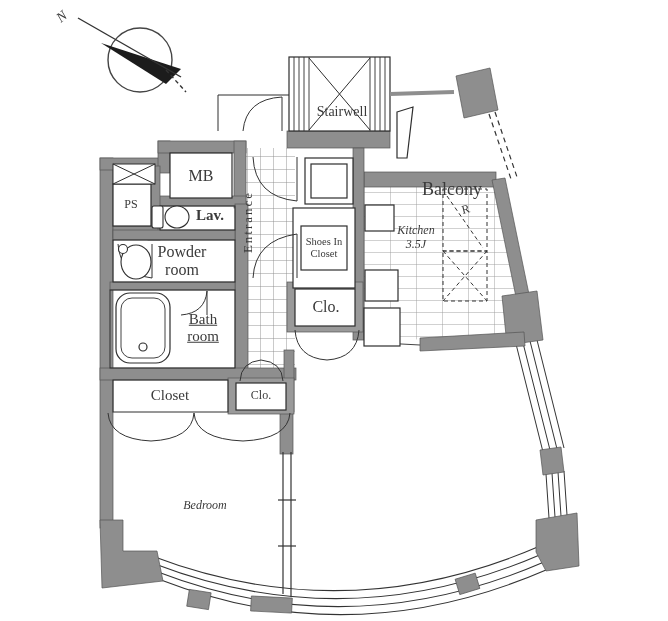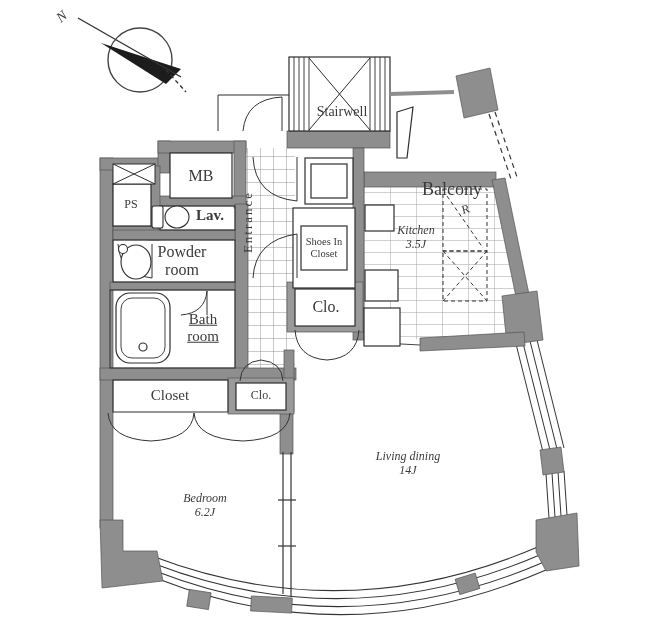--- a/index.html
+++ b/index.html
@@ -200,22 +200,17 @@
   <span class="l2">Closet</span>
 </div>
 <div class="lbl f16" style="left:326px;top:307px;">Clo.</div>
 <div class="lbl f20" style="left:416px;top:238px;">
   <span>Kitchen</span>
   <span class="l2">3.5J</span>
 </div>
 <div class="lbl rot-r f12" style="left:466px;top:210px;">R</div>
 <div class="lbl f15" style="left:170px;top:396px;">Closet</div>
 <div class="lbl f12" style="left:261px;top:396px;">Clo.</div>
-<div class="lbl f20" style="left:408px;top:464px;">
-  <span>Living dining</span>
-  <span class="l2">14J</span>
-</div>
 <div class="lbl f20" style="left:205px;top:506px;text-align:center;">
   <span>Bedroom</span>
-  <span class="l2">6.2J</span>
 </div>
 
 </div>
 
 </body></html>

